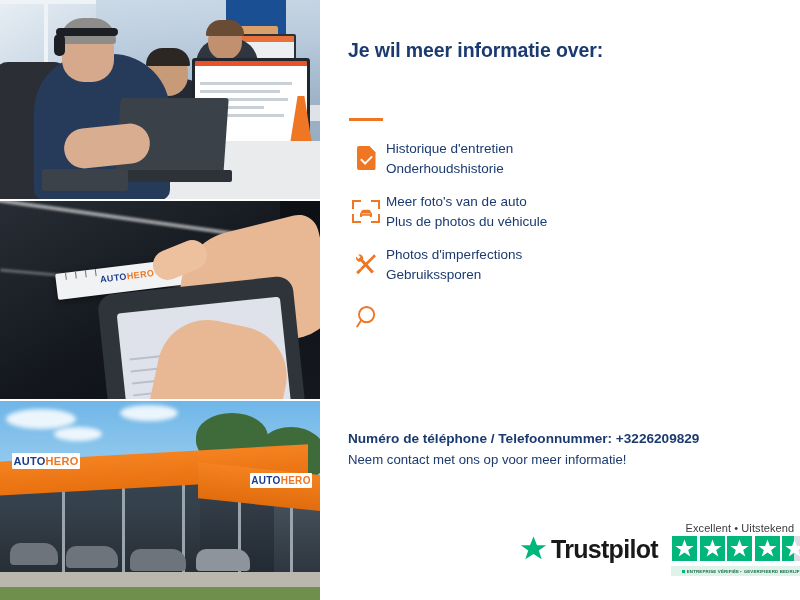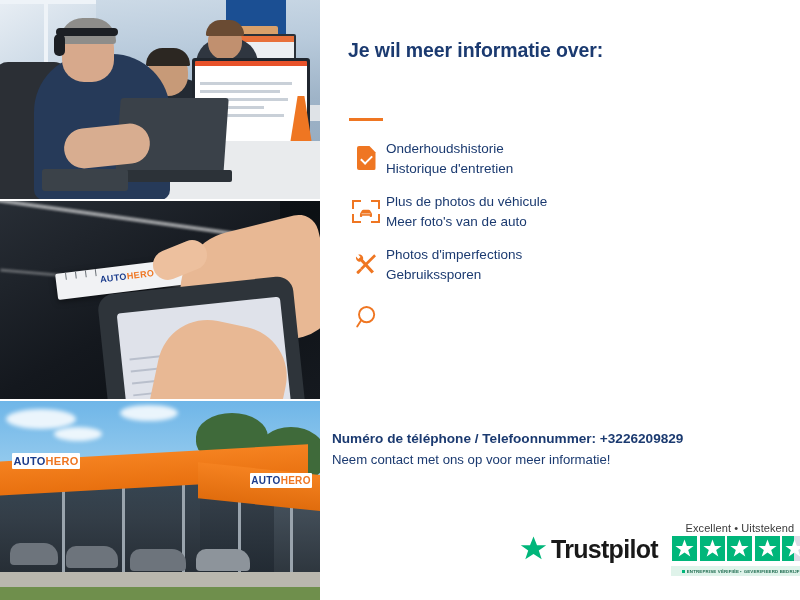--- a/index.html
+++ b/index.html
@@ -115,21 +115,21 @@
   .ic-cam .br { right:0; bottom:0; border-left:0; border-top:0; }
 
   .ic-tools { width:24px; height:24px; }
   .ic-mag { width:22px; height:24px; }
   .ic-plus { width:22px; height:22px; position:relative; }
   .ic-plus:before, .ic-plus:after { content:""; position:absolute; background:#ef7622; }
   .ic-plus:before { left:0; top:9.6px; width:22px; height:2.6px; }
   .ic-plus:after  { top:0; left:9.7px; height:22px; width:2.6px; }
 
   
-  .phone-block { position:absolute; left:12px; top:428px; width:440px; color:#1b3a70; }
+  .phone-block { position:absolute; left:28px; top:428px; width:440px; color:#1b3a70; }
   .phone-block .ph { font-size:13.6px; font-weight:bold; line-height:21px; white-space:nowrap; }
   .phone-block .sub { font-size:13.2px; line-height:21px; white-space:nowrap; }
 
   
   .trust { position:absolute; left:200px; top:522px; display:flex; align-items:center; gap:13px; }
   .tp-logo { display:flex; align-items:center; gap:4px; }
   .tp-name { color:#191919; font-size:25px; font-weight:bold; letter-spacing:-.7px; }
   .tp-right { display:flex; flex-direction:column; align-items:center; gap:2px; }
   .tp-cap { color:#3b3b3b; font-size:11px; letter-spacing:.1px; white-space:nowrap; }
   .stars { display:flex; gap:2.5px; }
@@ -263,41 +263,41 @@
 
     <div class="rule"></div>
 
     <div class="list">
 
       <div class="item">
         <div class="ico">
           <div class="ic-doc"></div>
         </div>
         <div class="itxt">
+          <div>Historique d'entretien</div>
           <div>Onderhoudshistorie</div>
-          <div>Historique d'entretien</div>
         </div>
       </div>
 
       <div class="item">
         <div class="ico">
           <div class="ic-cam">
             <i class="tl"></i>
               <i class="tr"></i>
               <i class="bl"></i>
               <i class="br"></i>
             <svg width="28" height="23" viewBox="0 0 28 23" style="position:absolute;left:0;top:0;">
               <path d="M8 14.2c0-.6.3-1 .7-1.6l1.2-2c.3-.6.8-.9 1.5-.9h5.2c.7 0 1.2.3 1.5.9l1.2 2c.4.6.7 1 .7 1.6v2.1c0 .4-.3.7-.7.7h-.9c-.4 0-.7-.3-.7-.7v-.5h-7.5v.5c0 .4-.3.7-.7.7h-.9c-.4 0-.7-.3-.7-.7z" fill="#ef7622"></path>
               <rect x="9.6" y="13.2" width="8.8" height="1" fill="#fff" opacity=".55"></rect>
             </svg>
           </div>
         </div>
         <div class="itxt">
+          <div>Meer foto's van de auto</div>
           <div>Plus de photos du véhicule</div>
-          <div>Meer foto's van de auto</div>
         </div>
       </div>
 
       <div class="item">
         <div class="ico">
           <svg class="ic-tools" viewBox="0 0 24 24">
             <path d="M4.2 2.6 C5.6 2.2 7.2 2.6 8.2 3.7 C9.2 4.8 9.4 6.3 9 7.6 L20 19.4 L17.6 21.6 L6.8 9.6 C5.5 9.9 4 9.6 3 8.5 C2 7.4 1.7 5.9 2.1 4.6 L4.3 6.9 L6.5 4.9 Z" fill="#ef7622"></path>
             <path d="M19.9 2.4 L21.8 4.4 L9.6 16.5 L10.6 19.3 L8.4 21.6 L5.6 18.5 L3.9 20 L2.4 18.4 L4.2 16.9 L7 19.6 Z" fill="#ef7622" opacity="0"></path>
             <path d="M20.2 2.2 L22 4.2 L8.2 18 L6.3 16 Z" fill="#ef7622"></path>
             <path d="M6.4 16.2 L8.2 18.1 L5.1 21.5 C4.6 22 3.8 22 3.3 21.5 L2.9 21.1 C2.4 20.6 2.4 19.8 2.9 19.3 Z" fill="#ef7622"></path>

